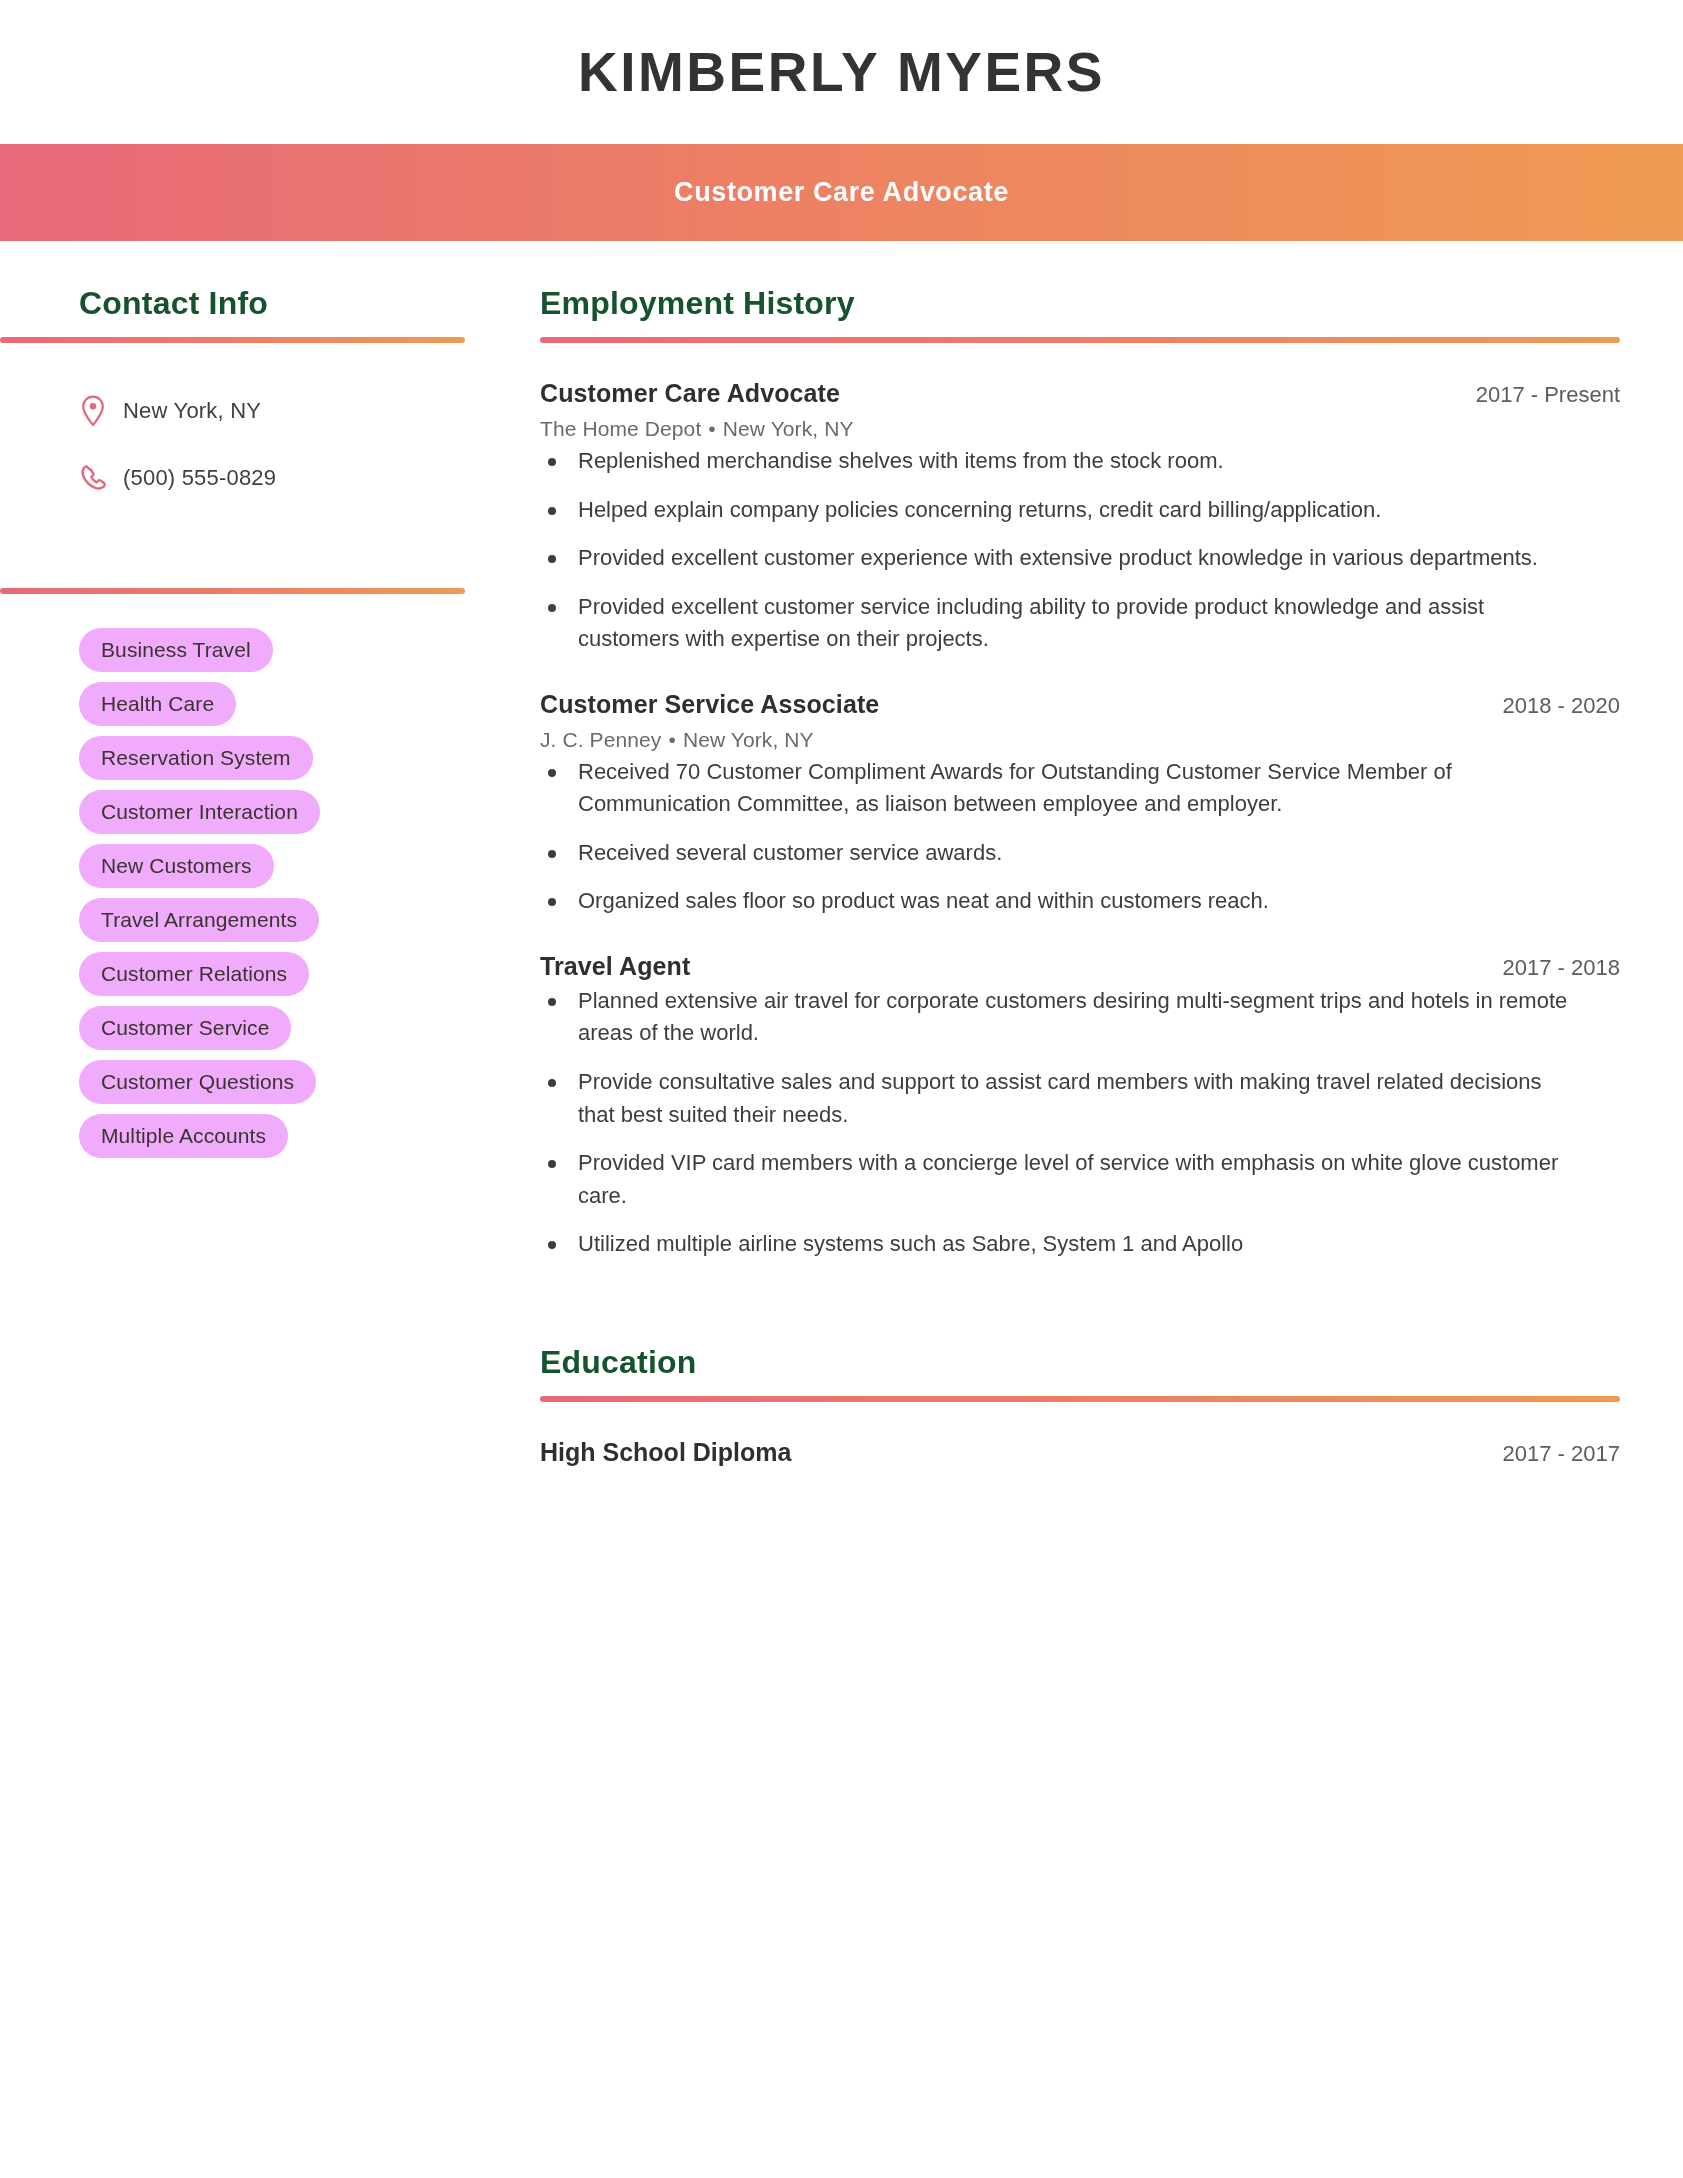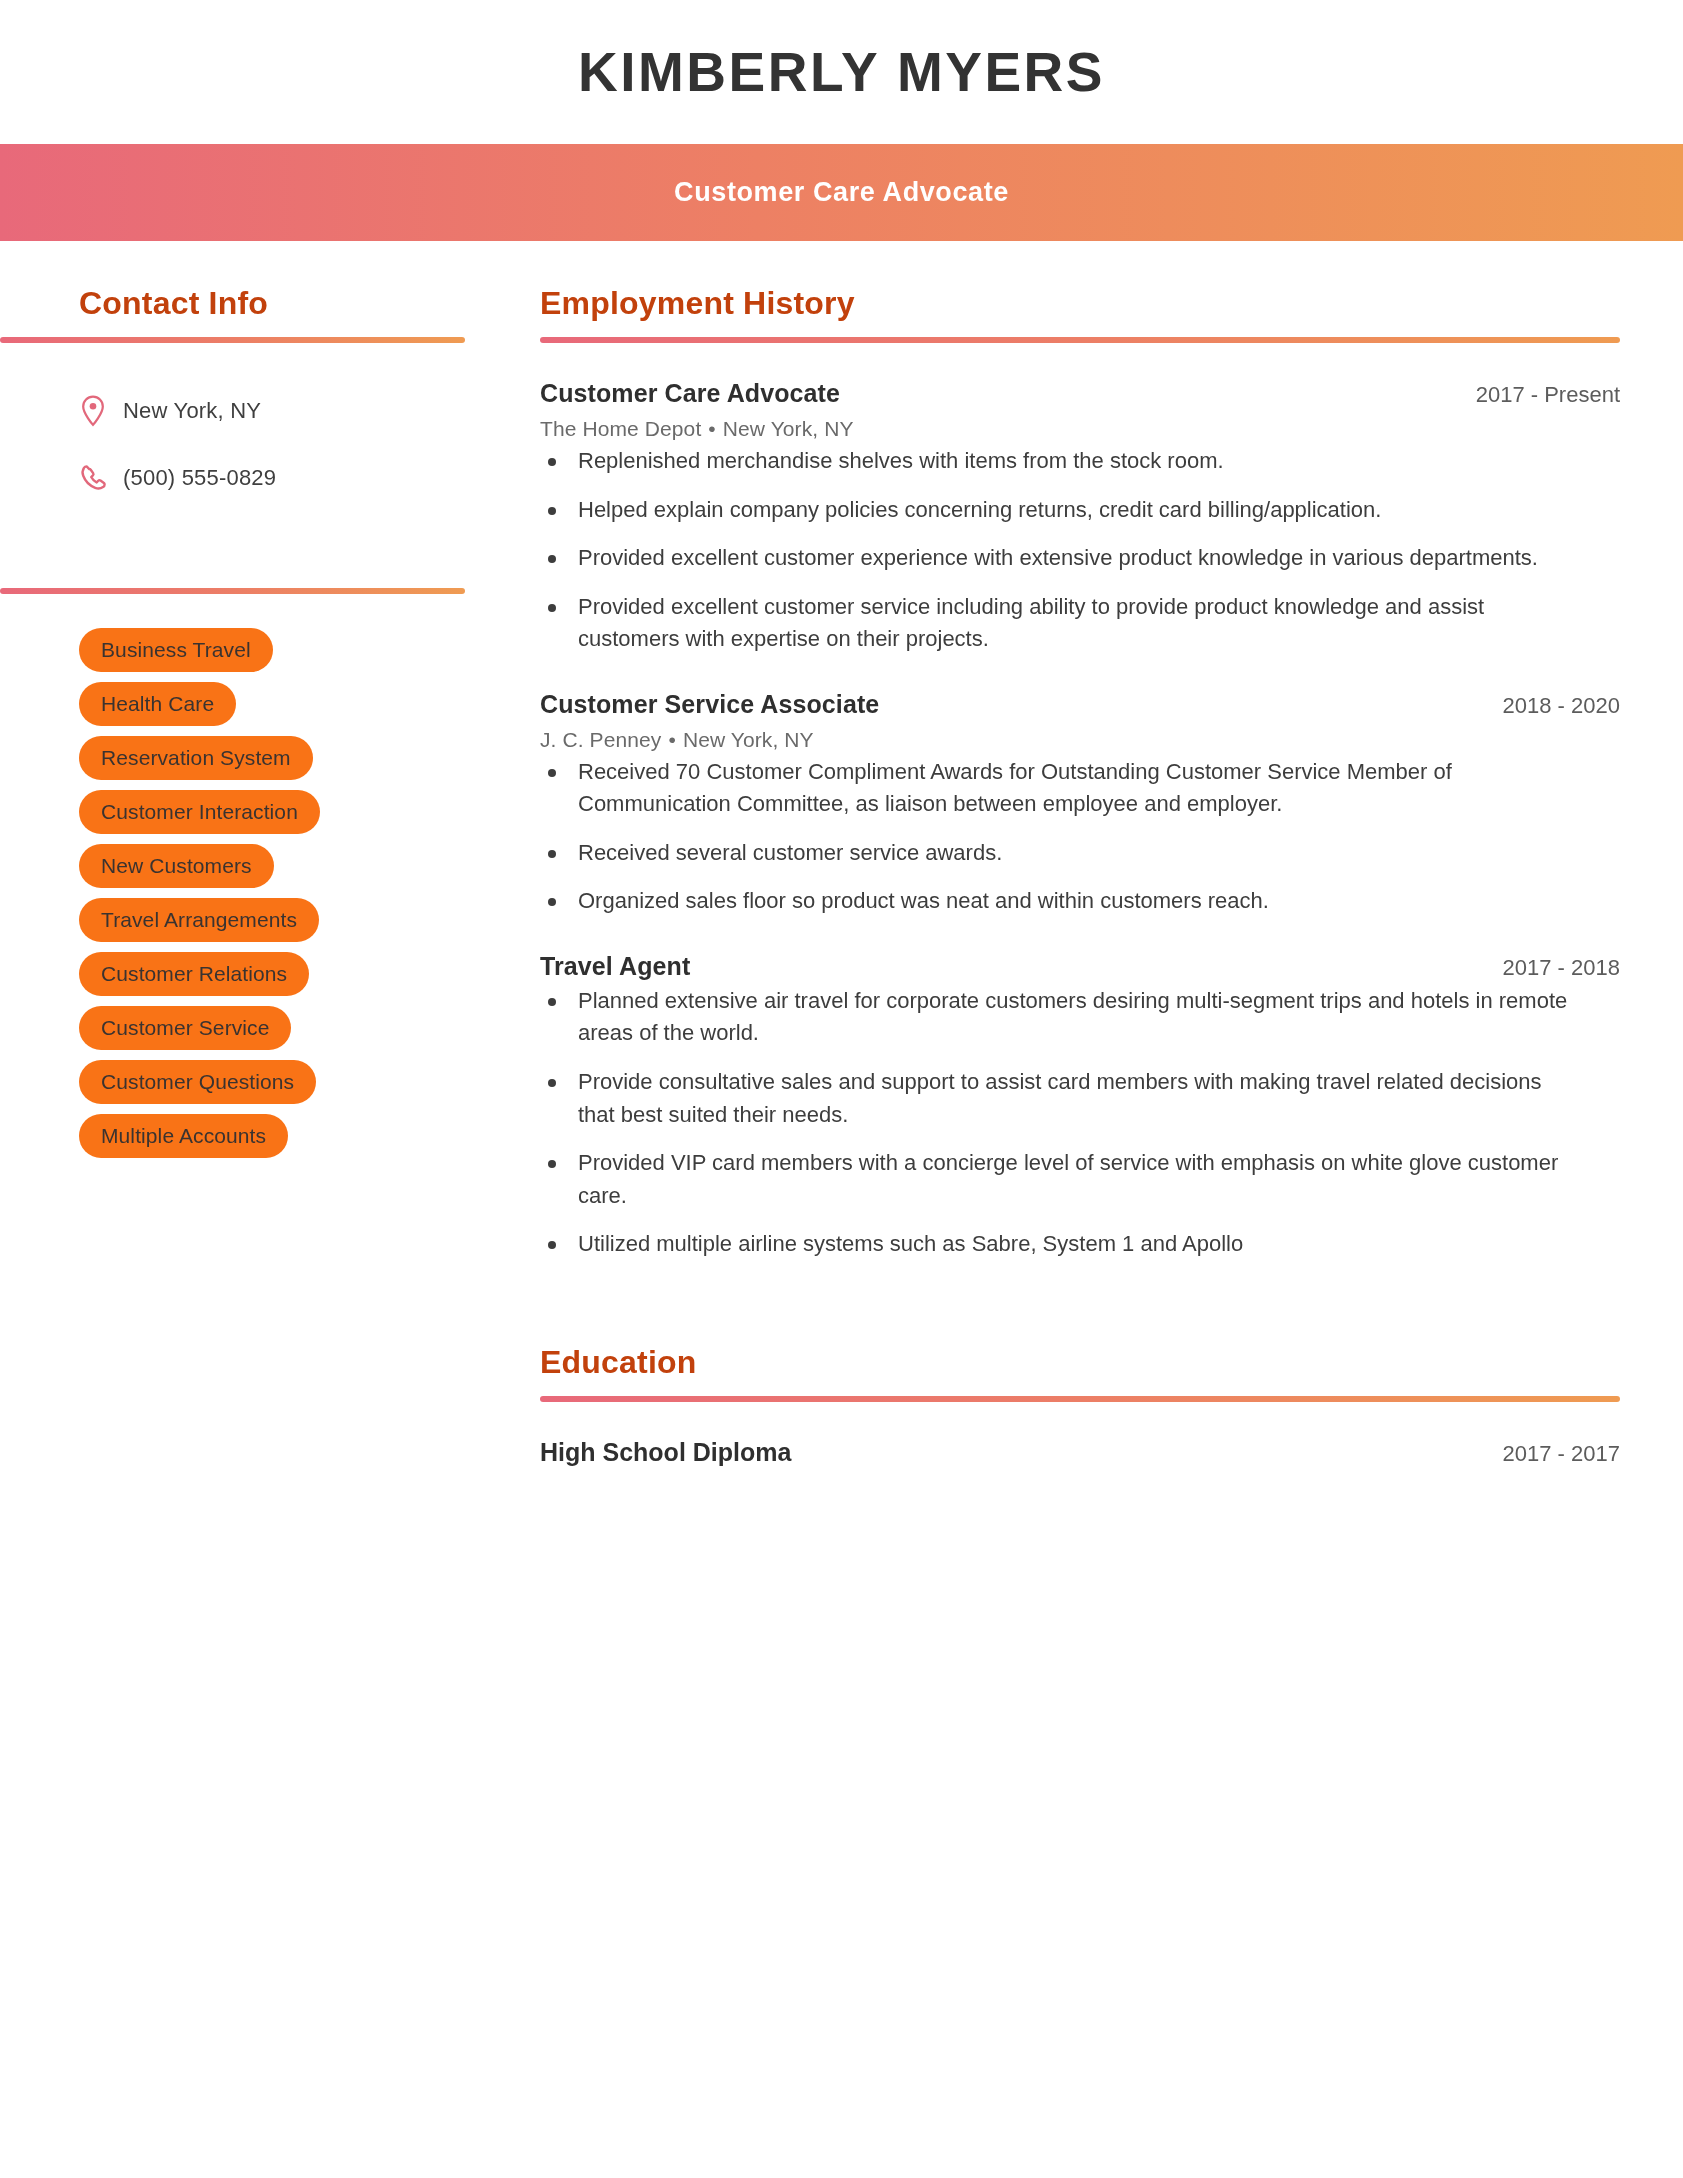--- a/index.html
+++ b/index.html
@@ -67,21 +67,21 @@
 
   .main-column {
     flex: 1 1 auto;
     padding-right: 63px;
   }
 
   
   .section-heading {
     font-size: 32px;
     font-weight: 700;
-    color: #c2410c;
+    color: #14532d;
     letter-spacing: 0.2px;
   }
 
   .sidebar .section-heading { padding-left: 0; }
 
   .divider {
     height: 6px;
     border-radius: 3px;
     margin-top: 15px;
     background: linear-gradient(90deg, #e8697a 0%, #ec7e66 50%, #ef9b52 100%);
@@ -126,21 +126,21 @@
 
   .skills-list {
     margin-top: 34px;
     display: flex;
     flex-direction: column;
     align-items: flex-start;
     gap: 10px;
   }
 
   .skill-pill {
-    background: #f97316;
+    background: #f0abfc;
     border-radius: 989px;
     padding: 10px 22px;
     font-size: 21px;
     color: #3a3330;
     letter-spacing: 0.1px;
     white-space: nowrap;
   }
 
   
   .entries { margin-top: 36px; }

